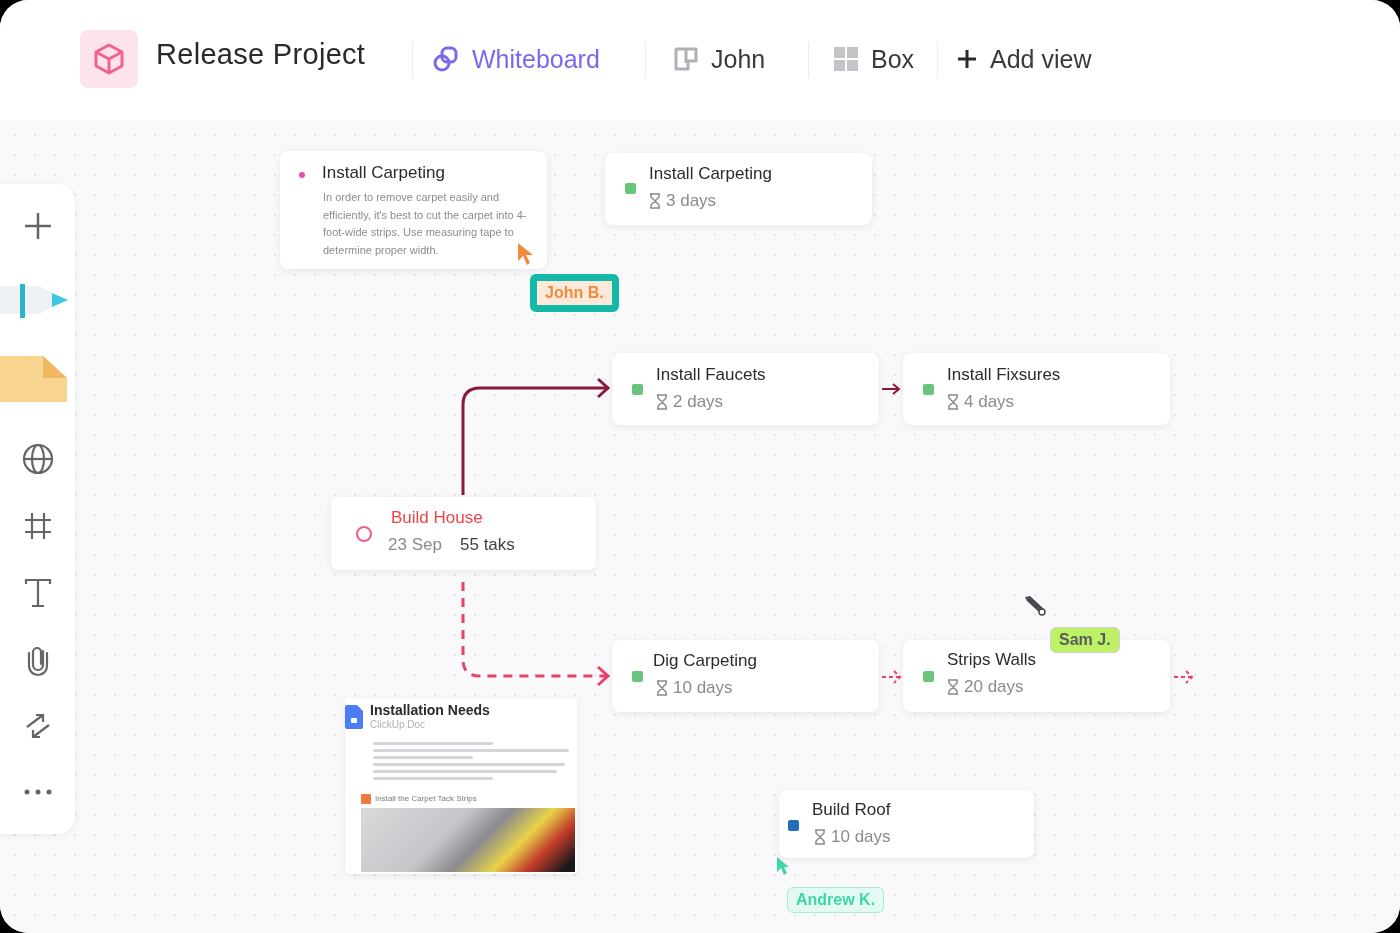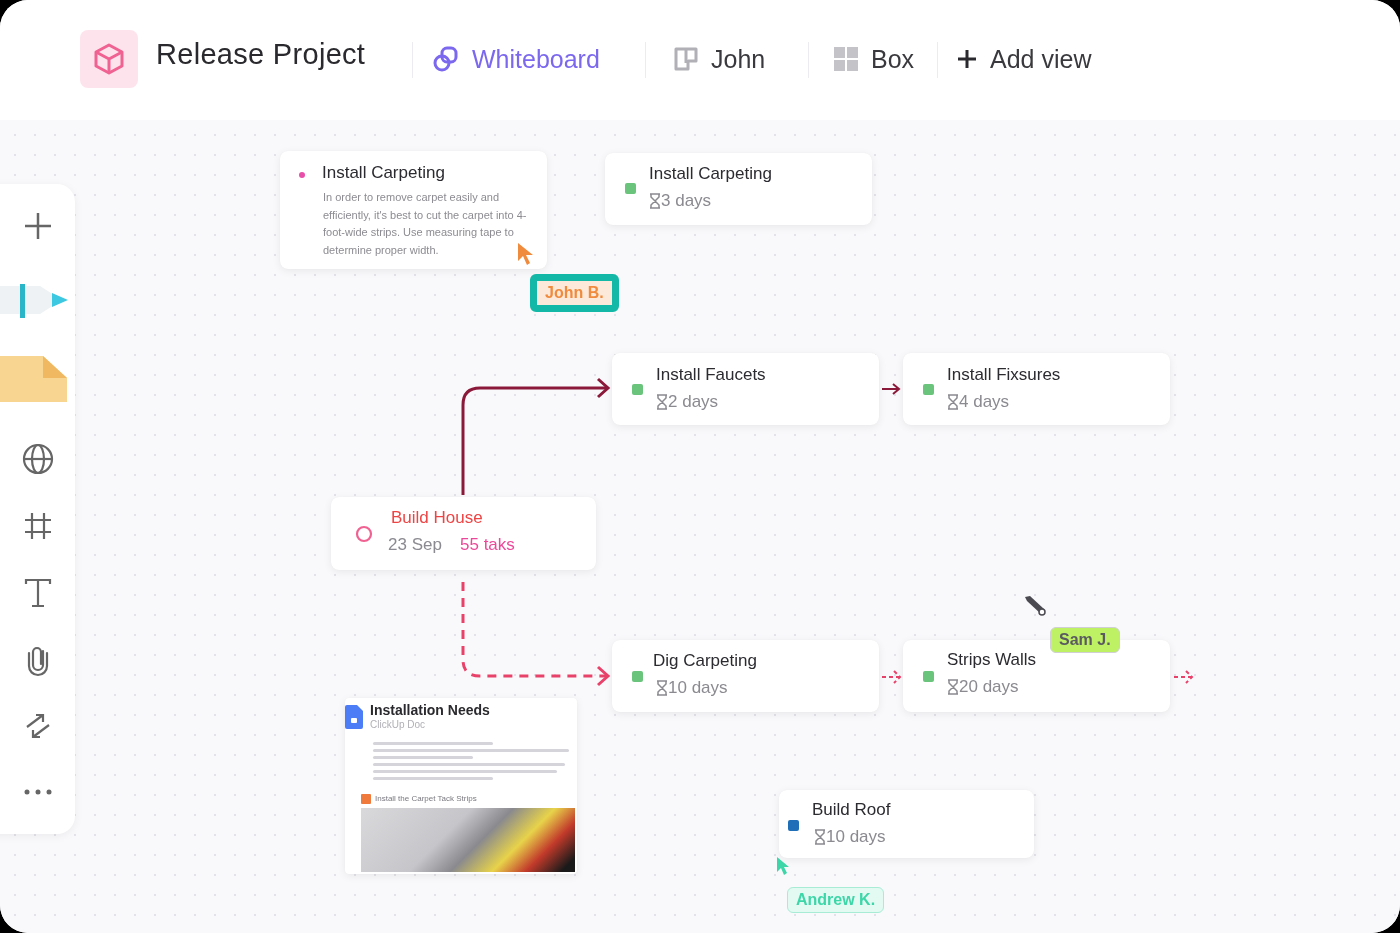--- a/index.html
+++ b/index.html
@@ -31,21 +31,21 @@
   .toolbar {
     position:absolute; left:-20px; top:184px; width:95px; height:650px; background:#fff;
     border-radius:18px; box-shadow:0 2px 10px rgba(0,0,0,0.06);
   }
   .tool { position:absolute; left:20px; width:75px; display:flex; justify-content:center; align-items:center; cursor:pointer; }
   .card {
     position:absolute; background:#fff; border-radius:8px;
     box-shadow:0 2px 8px rgba(0,0,0,0.07), 0 0 1px rgba(0,0,0,0.05);
   }
   .task-title { position:absolute; left:44px; font-size:17px; color:#2b2b30; }
-  .task-meta { position:absolute; left:44px; font-size:17px; color:#8a8a90; display:flex; align-items:center; }
+  .task-meta { position:absolute; left:44px; font-size:17px; color:#8a8a90; display:flex; align-items:center; gap:5px; }
   .status-sq { position:absolute; left:20px; width:11px; height:11px; border-radius:2px; background:#6bc47c; }
   .user-tag {
     position:absolute; font-size:16px; padding:3px 8px; border-radius:6px; font-weight:600;
   }
   .doc-line { height:3px; background:#d4d4da; border-radius:2px; margin:4px 0; }
 </style>
 </head>
 <body>
 
 <div class="window">
@@ -208,21 +208,21 @@
       <span>4 days</span>
     </div>
   </div>
 
   <div class="card" style="left:331px;top:497px;width:265px;height:73px">
     <svg style="position:absolute;left:23px;top:27px" width="20" height="20" viewBox="0 0 20 20">
       <circle cx="10" cy="10" r="7" fill="none" stroke="#f06292" stroke-width="2.2"></circle>
     </svg>
     <div style="position:absolute;left:60px;top:11px;font-size:17px;color:#ef4444">Build House</div>
     <div style="position:absolute;left:57px;top:38px;font-size:17px;color:#8a8a90">23 Sep</div>
-    <div style="position:absolute;left:129px;top:38px;font-size:17px;color:#ec4899">55 taks</div>
+    <div style="position:absolute;left:129px;top:38px;font-size:17px;color:#404040">55 taks</div>
   </div>
 
   <div class="card" style="left:612px;top:640px;width:267px;height:72px">
     <div class="status-sq" style="top:31px"></div>
     <div class="task-title" style="top:11px;left:41px">Dig Carpeting</div>
     <div class="task-meta" style="top:38px">
       <svg width="12" height="16" viewBox="0 0 12 16">
           <path d="M1 1 H11 M1 15 H11 M2 1 V4 L10 12 V15 M10 1 V4 L2 12 V15" fill="none" stroke="#8a8a90" stroke-width="1.5"></path>
         </svg>
       <span>10 days</span>

